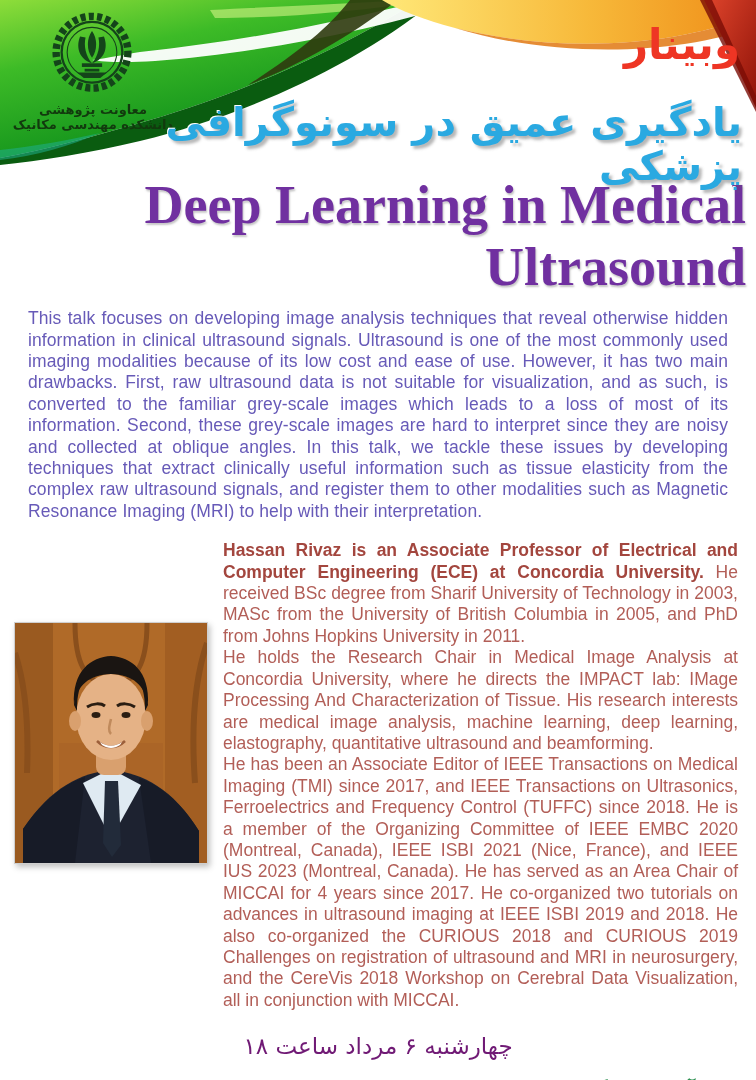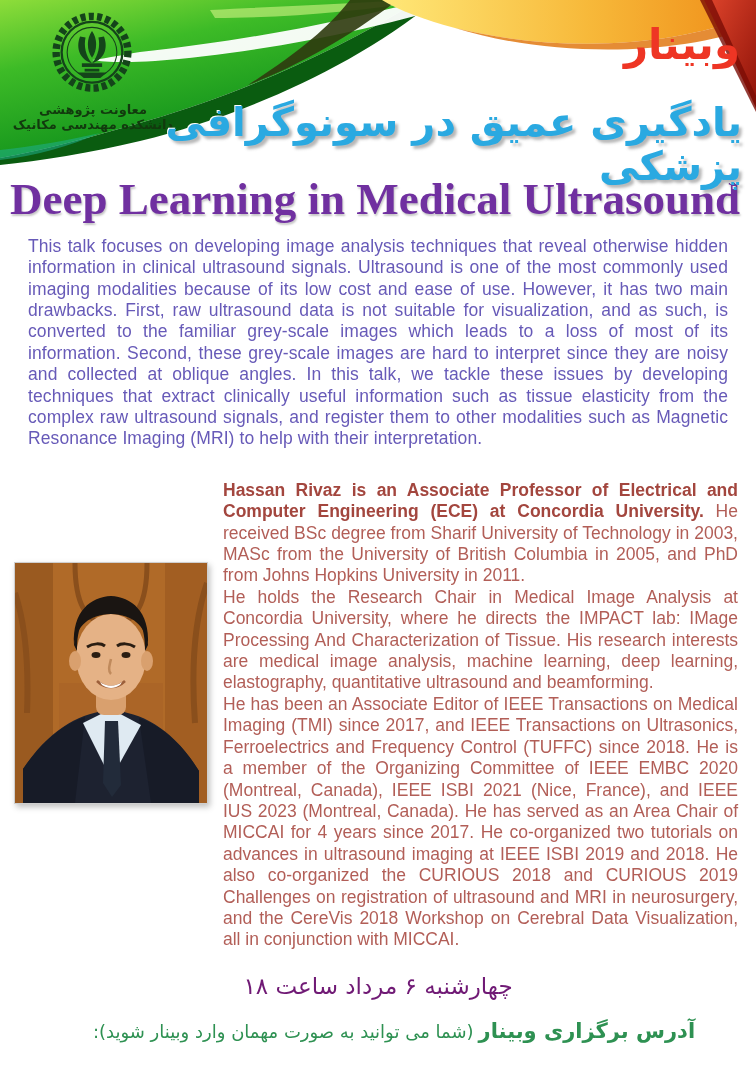--- a/index.html
+++ b/index.html
@@ -15,28 +15,28 @@
                  font-weight:bold;color:#123a0e;line-height:15px;}
   .webinar-fa{position:absolute;right:16px;top:24px;direction:rtl;
               font-family:"DejaVu Sans",sans-serif;font-weight:bold;font-size:42px;
               color:#ee3524;line-height:1;}
   .persian-title{position:absolute;right:14px;top:100px;width:720px;
                  direction:rtl;font-family:"DejaVu Sans",sans-serif;font-weight:bold;
                  font-size:40px;color:#2aa9e1;line-height:1.1;
                  text-shadow:3px 3px 3px rgba(95,95,95,.45), -1px -1px 0 #fff;}
 
   
-  .title-en{margin:4px 10px 0 10px;text-align:left;
-            font-family:"Liberation Serif",serif;font-weight:bold;font-size:45px;
+  .title-en{margin:4px 10px 0 10px;text-align:right;
+            font-family:"Liberation Serif",serif;font-weight:bold;font-size:54px;
             color:#7030a0;line-height:1.15;text-shadow:1px 2px 2px rgba(90,90,90,.35);}
   .abstract{margin:10px 28px 12px 28px;text-align:justify;font-size:17.5px;
             line-height:21.4px;color:#675ab8;letter-spacing:.1px;}
 
   
-  .speaker{display:flex;margin:30px 18px 0 14px;}
+  .speaker{display:flex;margin:18px 18px 0 14px;}
   .photo-col{width:194px;flex:none;}
   .photo-frame{width:192px;height:240px;margin-top:82px;border:1px solid #cfcfcf;
                box-shadow:2px 3px 6px rgba(0,0,0,.25);background:#b06a28;}
   .photo-frame svg{display:block;width:100%;height:100%;}
   .bio{flex:1;margin-left:15px;text-align:justify;font-size:17.5px;
        line-height:21.4px;color:#b25e57;}
   .bio p{margin:0;}
   .bio .lead{font-weight:bold;color:#a3463e;}
 
   

